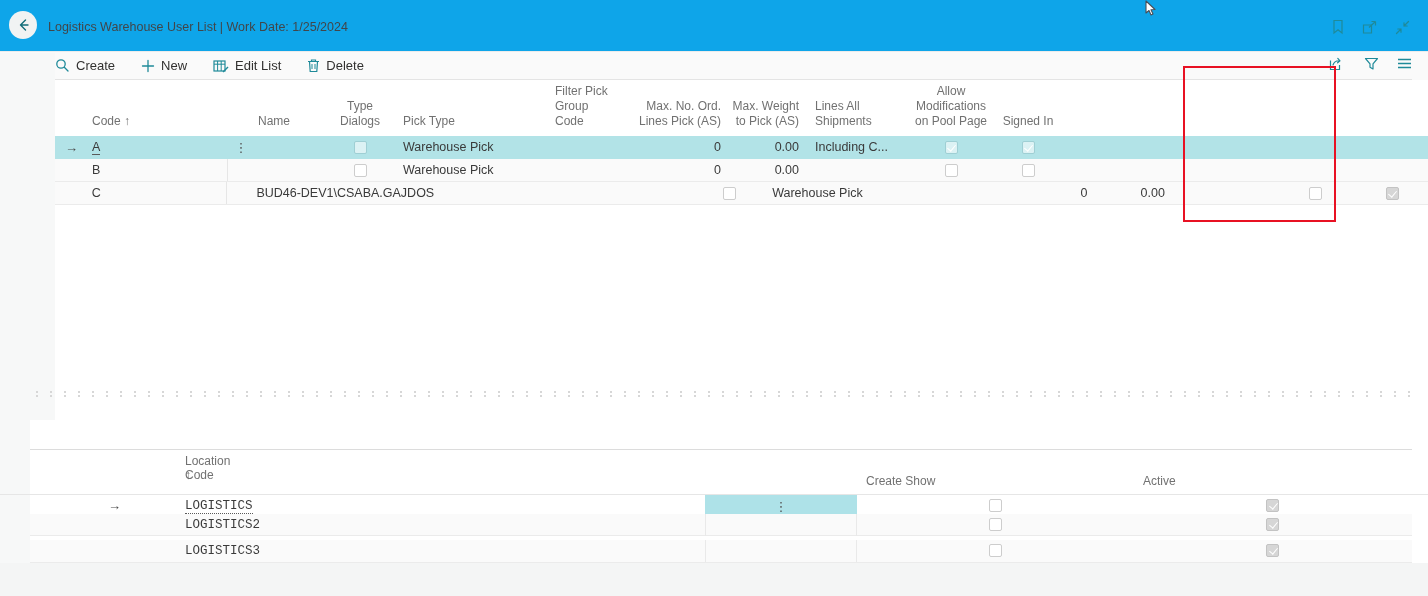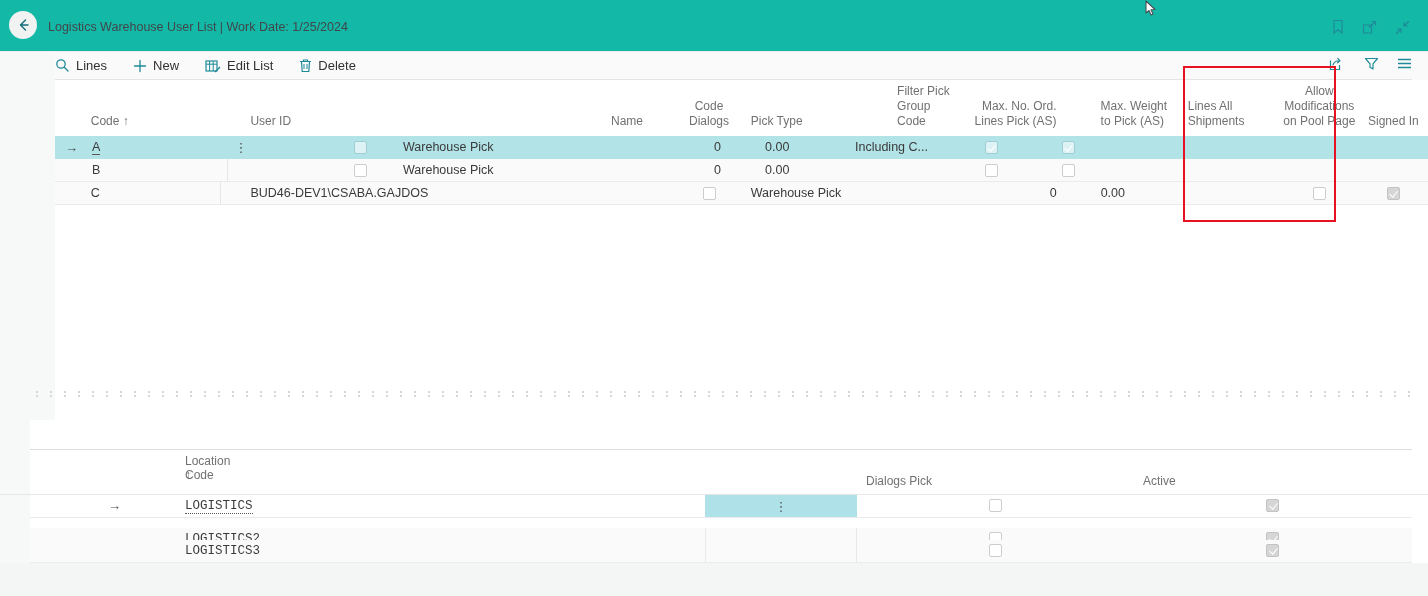--- a/index.html
+++ b/index.html
@@ -4,21 +4,21 @@
 <style>
   * { margin:0; padding:0; box-sizing:border-box; }
   html,body { width:1428px; height:596px; overflow:hidden; }
   body {
     font-family:"Liberation Sans","DejaVu Sans",sans-serif;
     background:#ffffff; color:#3a3a3a; position:relative;
     -webkit-font-smoothing:antialiased;
   }
 
   
-  .topbar { position:absolute; left:0; top:0; width:1428px; height:52px; background:#14b8a6; border-bottom:1px solid #ececec; }
+  .topbar { position:absolute; left:0; top:0; width:1428px; height:52px; background:#0ea5e9; border-bottom:1px solid #ececec; }
   .back-btn { position:absolute; left:9px; top:11px; width:28px; height:28px; border-radius:50%;
     background:#f1f3f3; border:none; display:flex; align-items:center; justify-content:center; cursor:pointer; }
   .page-title { position:absolute; left:48px; top:20px; font-size:12.5px; color:#41464a; }
   .topbar-icons { position:absolute; right:18px; top:19px; display:flex; gap:17px; }
   .icon-btn { background:none; border:none; padding:0; cursor:pointer; display:flex; align-items:center; color:#1f8a99; }
 
   
   .cmdbar { position:absolute; left:0; top:52px; width:1428px; height:28px; background:#fafafa; }
   .cmdbar-inner { position:absolute; left:55px; top:52px; width:1357px; height:28px; display:flex; align-items:center; gap:26px; border-bottom:1px solid #e4e4e4; }
   .cmd-item { display:flex; align-items:center; gap:6px; background:none; border:none; font-size:13px; color:#323130; cursor:pointer; font-family:inherit; }
@@ -38,21 +38,21 @@
   .c-arrow { width:33px; display:flex; justify-content:center; color:#4a4a4a; font-size:13px; }
   .c-code { width:139px; padding-left:4px; }
   .c-ellip { width:28px; text-align:center; color:#555; font-size:13px; letter-spacing:0; }
   .urow.alt .c-ellip { border-left:1px solid #e6e6e6; height:100%; display:flex; align-items:center; justify-content:center; }
   .c-userid { width:375px; padding-left:3px; overflow:hidden; white-space:nowrap; }
   .c-name { width:72px; padding-left:3px; }
   .c-hide { width:66px; display:flex; justify-content:center; }
   .c-pick { width:157px; padding-left:10px; }
   .c-filter { width:65px; padding-left:5px;margin-top:40px; }
   .c-maxlines { width:110px; text-align:right; padding-right:4px; }
-  .c-maxweight { width:78px; padding-right:4px;margin-left:40px; }
+  .c-maxweight { width:78px; text-align:right; padding-right:4px; }
   .c-showall { width:84px; padding-left:12px; overflow:hidden; white-space:nowrap; }
   .c-allow { width:82px; display:flex; justify-content:center;margin-left:23px; }
   .c-signed { width:72px; display:flex; justify-content:center; }
   .uheader .c-hide, .uheader .c-allow, .uheader .c-signed { display:block; text-align:center; }
   .uheader .c-showall { white-space:normal; }
   .u-underline { border-bottom:1px solid #5a5a5a; padding-bottom:0px; }
   .u-dotted { border-bottom:1px dotted #5a5a5a; }
   .sort-arrow { color:#717171; }
 
   
@@ -129,21 +129,21 @@
 
 <div class="cmdbar"></div>
 <div class="cmdbar-inner">
   <button class="cmd-item">
     <span class="ci">
       <svg width="15" height="15" viewBox="0 0 15 15">
           <circle cx="6" cy="6" r="4.2" fill="none" stroke="#1f8a99" stroke-width="1.3"></circle>
           <path d="M9.3 9.3 L13 13" stroke="#1f8a99" stroke-width="1.3" stroke-linecap="round"></path>
         </svg>
     </span>
-    <span>Lines</span>
+    <span>Create</span>
   </button>
   <button class="cmd-item">
     <span class="ci">
       <svg width="14" height="14" viewBox="0 0 14 14">
           <path d="M7 1.5 V12.5 M1.5 7 H12.5" stroke="#1f8a99" stroke-width="1.3" stroke-linecap="round"></path>
         </svg>
     </span>
     <span>New</span>
   </button>
   <button class="cmd-item">
@@ -189,23 +189,22 @@
 <div class="left-gutter"></div>
 <div class="left-gutter2"></div>
 
 <div class="uheader">
   <div class="c-arrow"></div>
   <div class="c-code">
     <span>Code</span>
     <span class="sort-arrow">↑</span>
   </div>
   <div class="c-ellip"></div>
-  <div class="c-userid">User ID</div>
   <div class="c-name">Name</div>
-  <div class="c-hide">Code Dialogs</div>
+  <div class="c-hide">Type Dialogs</div>
   <div class="c-pick">Pick Type</div>
   <div class="c-filter">Filter Pick Group Code</div>
   <div class="c-maxlines">Max. No. Ord. Lines Pick (AS)</div>
   <div class="c-maxweight">Max. Weight to Pick (AS)</div>
   <div class="c-showall">Lines All Shipments</div>
   <div class="c-allow">Allow Modifications on Pool Page</div>
   <div class="c-signed">Signed In</div>
 </div>
 
 <div class="urow selected" style="top:136px;">
@@ -282,35 +281,35 @@
   
   
 </div>
 <div class="loc-tabs-line"></div>
 
 <div class="loc-header">
   <span class="lh-code">
     <span>Location Code</span>
     <span class="sort-arrow">↑</span>
   </span>
-  <span class="lh-createpick">Dialogs Pick</span>
+  <span class="lh-createpick">Create Show</span>
   <span class="lh-active">Active</span>
 </div>
 
 <div class="loc-row" style="top:495px;">
   <span class="loc-arrow">→</span>
   <span class="loc-code"><span class="u-dotted">LOGISTICS</span></span>
   <span class="loc-focus teal">
       <span>⋮</span>
     </span>
   <span class="loc-cb-cp"><span class="cb"></span></span>
   <span class="loc-cb-ac"><span class="cb checked"></span></span>
 </div>
 
-<div class="loc-row alt" style="top:528px; height:22px;">
+<div class="loc-row alt" style="top:514px; height:22px;">
   <span class="loc-code">LOGISTICS2</span>
   <span class="loc-focus framed"></span>
   <span class="loc-cb-cp"><span class="cb"></span></span>
   <span class="loc-cb-ac"><span class="cb checked"></span></span>
 </div>
 
 <div class="loc-row alt" style="top:540px;">
   <span class="loc-code">LOGISTICS3</span>
   <span class="loc-focus framed"></span>
   <span class="loc-cb-cp"><span class="cb"></span></span>

